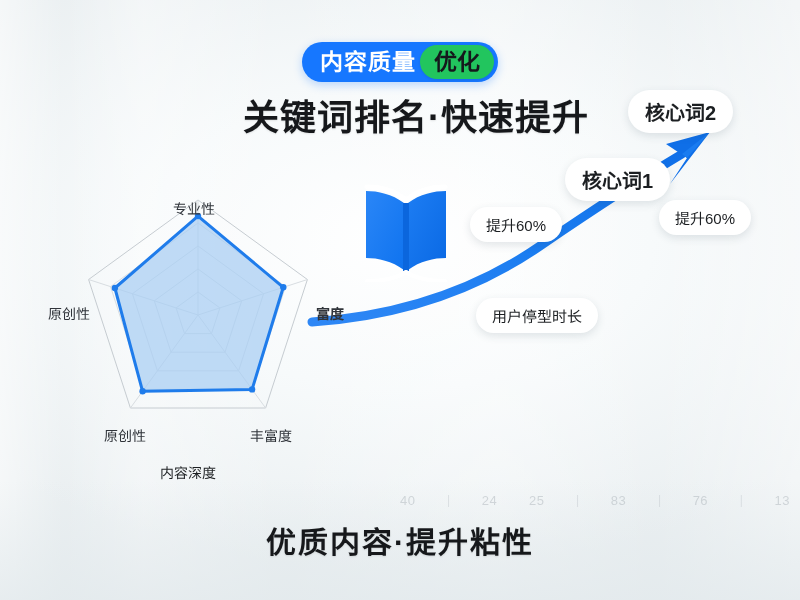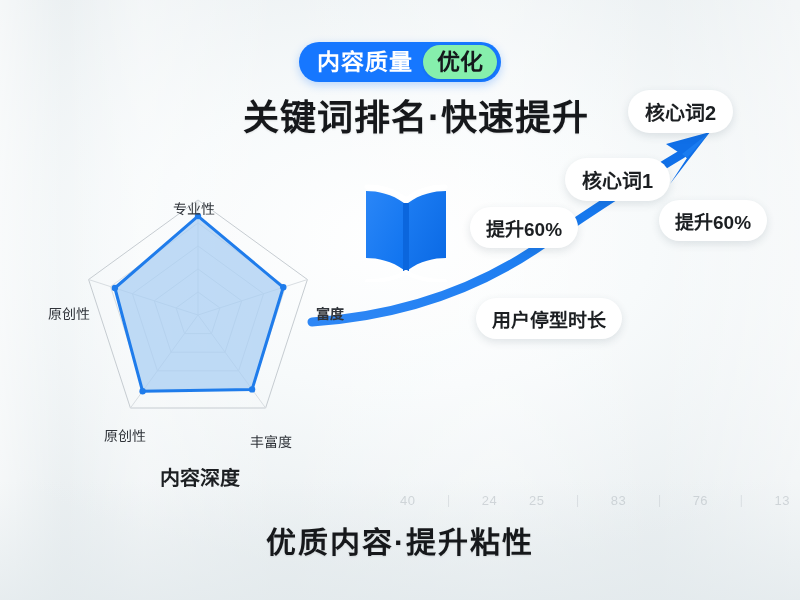--- a/index.html
+++ b/index.html
@@ -63,26 +63,26 @@
     padding: 0 4px 0 0;
     height: 40px;
     box-shadow: 0 3px 10px rgba(22,119,255,0.28);
     z-index: 6;
   }
   #badge .badge-main {
     color: #ffffff;
     font-size: 23px;
     font-weight: 700;
     letter-spacing: 1px;
-    padding: 0 10px 0 18px;
+    padding: 0 4px 0 18px;
     line-height: 40px;
     white-space: nowrap;
   }
   #badge .badge-chip {
-    background: #86efac;
+    background: #22c55e;
     color: #15181c;
     font-size: 23px;
     font-weight: 700;
     border-radius: 999px;
     padding: 0 14px;
     line-height: 34px;
     height: 34px;
     white-space: nowrap;
     box-shadow: 0 1px 3px rgba(0,0,0,0.10);
   }
@@ -119,21 +119,21 @@
   .pill {
     background: #ffffff;
     border-radius: 999px;
     color: #1c1f22;
     white-space: nowrap;
     box-shadow: 0 3px 9px rgba(40,60,80,0.13);
     z-index: 7;
     display: inline-block;
   }
   .pill.lg { font-size: 20px; font-weight: 700; padding: 7px 17px; }
-  .pill.md { font-size: 19px; font-weight: 700; padding: 7px 16px; text-align: right; }
+  .pill.md { font-size: 15px; font-weight: 400; padding: 7px 16px; text-align: right; }
 
   #pill-core2 { top: 90px;  left: 628px; }
   #pill-core1 { top: 158px; left: 565px; text-align: right; }
   #pill-boost-right { top: 200px; left: 659px; }
   #pill-boost-left  { top: 207px; left: 470px; }
   #pill-dwell { top: 298px; left: 476px; }
 
   
   #radar-wrap {
     top: 190px;
@@ -145,30 +145,30 @@
   #radar-svg { display: block; width: 340px; height: 290px; }
 
   .radar-label {
     position: absolute;
     font-size: 14px;
     color: #30343a;
     white-space: nowrap;
   }
   #rl-top    { top: 8px;   left: 145px; }
   #rl-right  { top: 113px; left: 288px; font-weight: bold; }
-  #rl-brt    { top: 241px; left: 222px; }
+  #rl-brt    { top: 235px; left: 222px; }
   #rl-blt    { top: 235px; left: 76px;  }
   #rl-left   { top: 113px; left: 20px;  }
 
   
   #radar-caption {
     top: 462px;
     left: 160px;
-    font-size: 20px;
-    font-weight: 700;
+    font-size: 14px;
+    font-weight: 400;
     color: #1c1f22;
     z-index: 5;
   }
 
   
   #book-icon {
     top: 182px;
     left: 358px;
     width: 96px;
     height: 100px;

